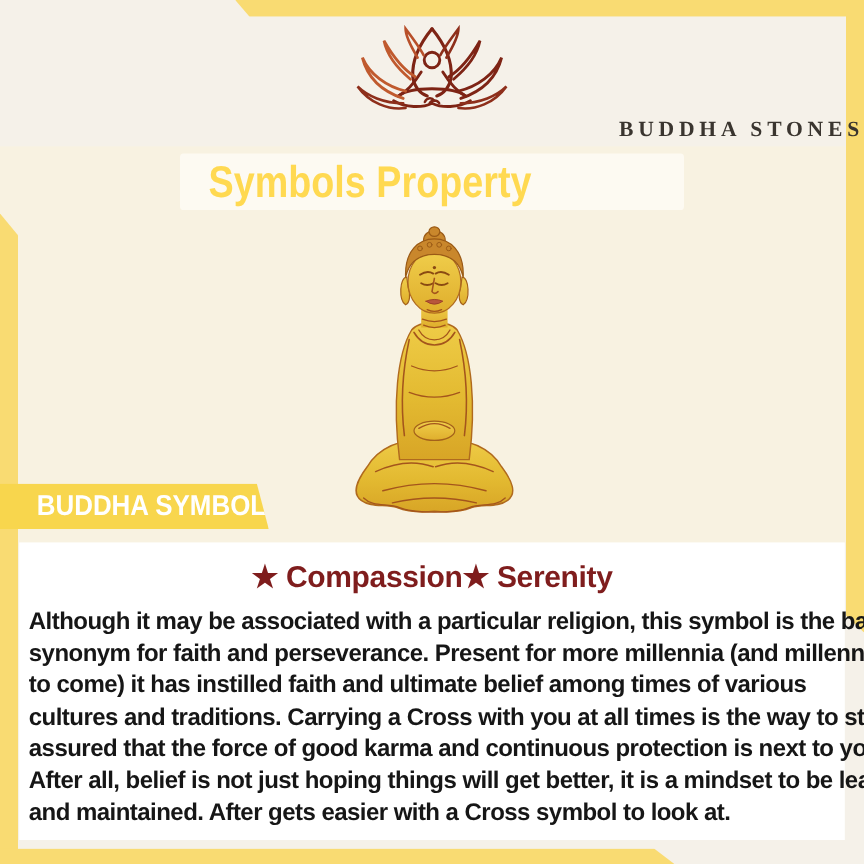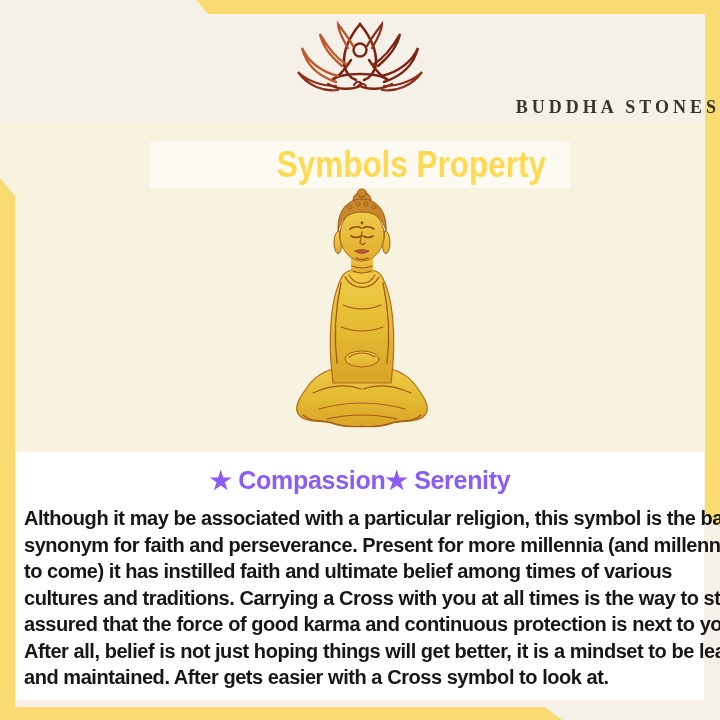--- a/index.html
+++ b/index.html
@@ -52,21 +52,21 @@
     letter-spacing: 4px;
     color: #3A352F;
   }
 
   
   .title-banner {
     position: absolute; left: 150px; top: 128px;
     width: 420px; height: 47px;
     background: #FDFAF2;
     border-radius: 3px;
-    display: flex; align-items: center; justify-content: flex-end; margin-top: 13px;
+    display: flex; align-items: center; justify-content: flex-start;
   }
   .title-banner .title-text {
     font-size: 37px; font-weight: bold;
     color: #FFD951;
     transform: scaleX(0.85);
     white-space: nowrap;
     letter-spacing: 0px;
   }
 
   
@@ -93,21 +93,21 @@
   
   .description-panel {
     position: absolute; left: 16px; top: 452px;
     width: 688px; height: 248px;
     background: #FFFFFF;
   }
   .traits-line {
     position: absolute; left: 0; top: 466px; width: 720px;
     text-align: center;
     font-size: 25px; font-weight: bold;
-    color: #8b5cf6;
+    color: #7f1d1d;
     letter-spacing: -0.3px;
   }
   .paragraph {
     position: absolute; left: 24px; top: 505px;
     width: 680px;
     font-size: 20px; font-weight: bold;
     letter-spacing: -0.45px;
     line-height: 26.5px;
     color: #161616;
   }
@@ -214,20 +214,23 @@
       <path d="M70,170 Q83,162 96,170" fill="none" stroke="#A4551C" stroke-width="1.1"></path>
 
       <path d="M34,206 Q60,194 82,202" fill="none" stroke="#A4551C" stroke-width="1.2"></path>
       <path d="M84,202 Q106,194 132,206" fill="none" stroke="#A4551C" stroke-width="1.2"></path>
       <path d="M40,222 Q83,210 126,222" fill="none" stroke="#A4551C" stroke-width="1.2"></path>
       <path d="M48,232 Q83,224 118,232" fill="none" stroke="#A4551C" stroke-width="1.1"></path>
       <path d="M24,228 C32,236 44,232 54,236 C66,241 100,241 112,236 C122,232 134,236 142,228" fill="none" stroke="#A4551C" stroke-width="1.1"></path>
     </svg>
   </div>
 
+  <div class="symbol-tag">
+    <span class="tag-text">BUDDHA SYMBOL</span>
+  </div>
 
   <div class="description-panel"></div>
 
   <div class="traits-line">★ Compassion★ Serenity</div>
 
   <div class="paragraph">
     <div class="line">Although it may be associated with a particular religion, this symbol is the bare</div>
     <div class="line">synonym for faith and perseverance. Present for more millennia (and millennia</div>
     <div class="line">to come) it has instilled faith and ultimate belief among times of various</div>
     <div class="line">cultures and traditions. Carrying a Cross with you at all times is the way to stay</div>

